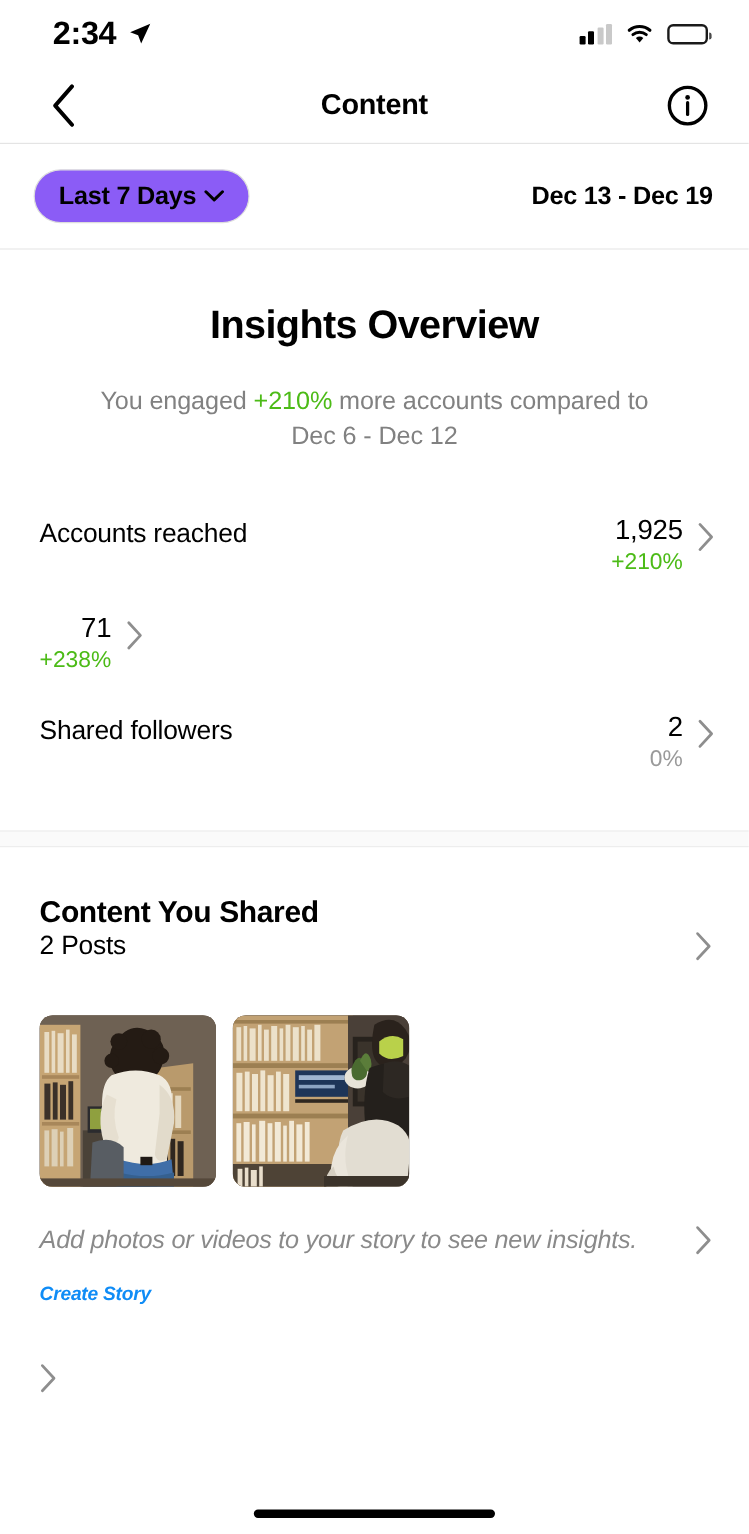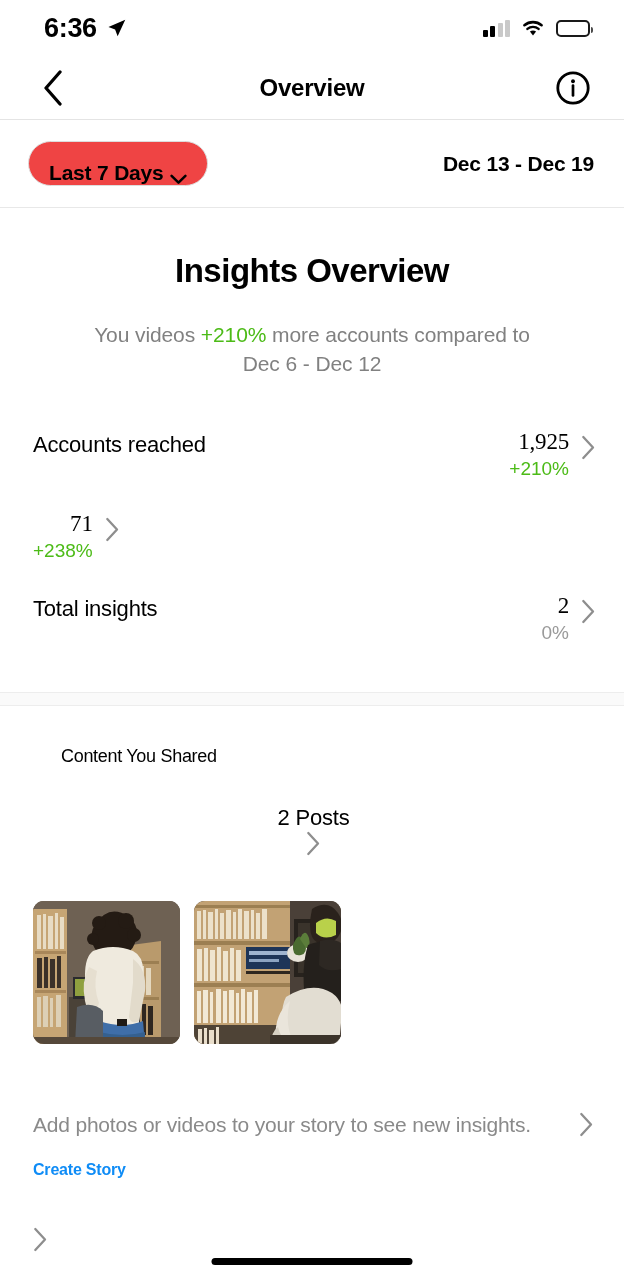--- a/index.html
+++ b/index.html
@@ -75,30 +75,30 @@
   .filterbar {
     height:88px;
     display:flex;
     align-items:center;
     justify-content:space-between;
     padding:0 30px 0 28px;
     border-bottom:1px solid #e8e8e8;
   }
   .range-pill {
     display:inline-flex;
-    align-items:flex-end;
+    align-items:center;
     gap:6px;
     height:45px;
     padding:0 20px;
     border:1px solid #dddddd;
     border-radius:23px;
     font-size:21px;
     font-weight:700;
     letter-spacing:-0.2px;
-    background:#ef4444;
+    background:#8b5cf6;
     cursor:pointer;
   }
   .date-span {
     font-size:21px;
     font-weight:700;
     letter-spacing:-0.2px;
   }
 
   
   .overview { padding:44px 42px 0; text-align:center; }
@@ -130,21 +130,20 @@
     font-size:22px;
     letter-spacing:-0.2px;
     padding-top:4px;
   }
   .m-right { display:flex; align-items:flex-start; gap:12px; }
   .m-vals { text-align:right; }
   .m-value {
     font-size:23px;
     letter-spacing:-0.2px;
     line-height:1.18;
-    font-family:Liberation Serif, serif;
   }
   .m-delta {
     font-size:19px;
     line-height:1.3;
     margin-top:2px;
   }
   .m-delta.up   { color:#4CBB17; }
   .m-delta.flat { color:#9a9a9a; }
 
   .chev { display:block; margin-top:7px; }
@@ -154,32 +153,29 @@
     height:14px;
     background:#fafafa;
     border-top:1px solid #ededed;
     border-bottom:1px solid #ededed;
     margin-top:33px;
   }
 
   
   .shared { padding:40px 30px 0 33px; }
   .shared-title {
-    font-size:18px;
-    font-weight:400;
+    font-size:25px;
+    font-weight:700;
     letter-spacing:-0.3px;
-    margin-left:28px;
   }
   .posts-row {
     display:flex;
     align-items:center;
     justify-content:space-between;
-    margin-top:38px;
-    cursor:pointer;
-    flex-direction:column;
+    cursor:pointer;
   }
   .posts-label { font-size:22px; letter-spacing:-0.2px; }
 
   .thumbs { display:flex; gap:14px; margin-top:45px; }
   .thumb {
     width:147px; height:143px;
     border-radius:11px;
     overflow:hidden;
     position:relative;
     background:#6b5f52;
@@ -200,40 +196,40 @@
     letter-spacing:-0.2px;
   }
   .cta-link {
     display:inline-block;
     font-size:16px;
     font-weight:700;
     letter-spacing:-0.2px;
     padding:0 33px;
     cursor:pointer;
   }
-  .story-block { margin-top:68px; }
+  .story-block { margin-top:32px;font-style:italic; }
   .cta-wrap { margin-top:24px; }
   .reels-block { margin-top:48px; }
 
   
   .home-indicator {
     position:absolute;
     bottom:13px; left:50%;
     transform:translateX(-50%);
     width:201px; height:7px;
     background:#000;
     border-radius:4px;
   }
 </style>
 </head>
 <body>
 
 <div class="statusbar">
   <div class="sb-time">
-    <span>6:36</span>
+    <span>2:34</span>
     <svg class="loc-arrow" width="21" height="21" viewBox="0 0 24 24">
       <path d="M22 2 L2.8 10.2 L10.4 13.1 L13.3 20.8 Z" fill="#000"></path>
     </svg>
   </div>
   <div class="sb-right">
     <span class="signal">
       <i></i>
         <i></i>
         <i></i>
         <i></i>
@@ -248,21 +244,21 @@
     </span>
   </div>
 </div>
 
 <div class="navbar">
   <div class="back-btn">
     <svg width="22" height="36" viewBox="0 0 22 36">
       <path d="M18 2 L4 18 L18 34" stroke="#000" stroke-width="3.3" fill="none" stroke-linecap="round" stroke-linejoin="round"></path>
     </svg>
   </div>
-  <div class="nav-title">Overview</div>
+  <div class="nav-title">Content</div>
   <div class="info-btn">
     <svg width="36" height="36" viewBox="0 0 36 36">
       <circle cx="18" cy="18" r="15.2" stroke="#000" stroke-width="2.8" fill="none"></circle>
       <circle cx="18" cy="11.2" r="1.95" fill="#000"></circle>
       <path d="M18 15.6 L18 25.4" stroke="#000" stroke-width="2.7" stroke-linecap="round"></path>
     </svg>
   </div>
 </div>
 
 <div class="filterbar">
@@ -271,21 +267,21 @@
     <svg width="17" height="11" viewBox="0 0 17 11">
       <path d="M1.6 1.8 L8.5 8.6 L15.4 1.8" stroke="#000" stroke-width="2.5" fill="none" stroke-linecap="round" stroke-linejoin="round"></path>
     </svg>
   </div>
   <div class="date-span">Dec 13 - Dec 19</div>
 </div>
 
 <div class="overview">
   <div class="ov-title">Insights Overview</div>
   <div class="ov-sub">
-    <span>You videos </span><span class="hl">+210%</span><span> more accounts compared to</span>
+    <span>You engaged </span><span class="hl">+210%</span><span> more accounts compared to</span>
     <div>Dec 6 - Dec 12</div>
   </div>
 </div>
 
 <div class="metrics">
 
   <div class="metric">
     <div class="m-label">Accounts reached</div>
     <div class="m-right">
       <div class="m-vals">
@@ -304,21 +300,21 @@
         <div class="m-value">71</div>
         <div class="m-delta up">+238%</div>
       </div>
       <svg class="chev" width="15" height="25" viewBox="0 0 15 25">
         <path d="M2.3 2 L12 12.5 L2.3 23" stroke="#8e8e8e" stroke-width="2.3" fill="none" stroke-linecap="round" stroke-linejoin="round"></path>
       </svg>
     </div>
   </div>
 
   <div class="metric">
-    <div class="m-label">Total insights</div>
+    <div class="m-label">Shared followers</div>
     <div class="m-right">
       <div class="m-vals">
         <div class="m-value">2</div>
         <div class="m-delta flat">0%</div>
       </div>
       <svg class="chev" width="15" height="25" viewBox="0 0 15 25">
         <path d="M2.3 2 L12 12.5 L2.3 23" stroke="#8e8e8e" stroke-width="2.3" fill="none" stroke-linecap="round" stroke-linejoin="round"></path>
       </svg>
     </div>
   </div>

